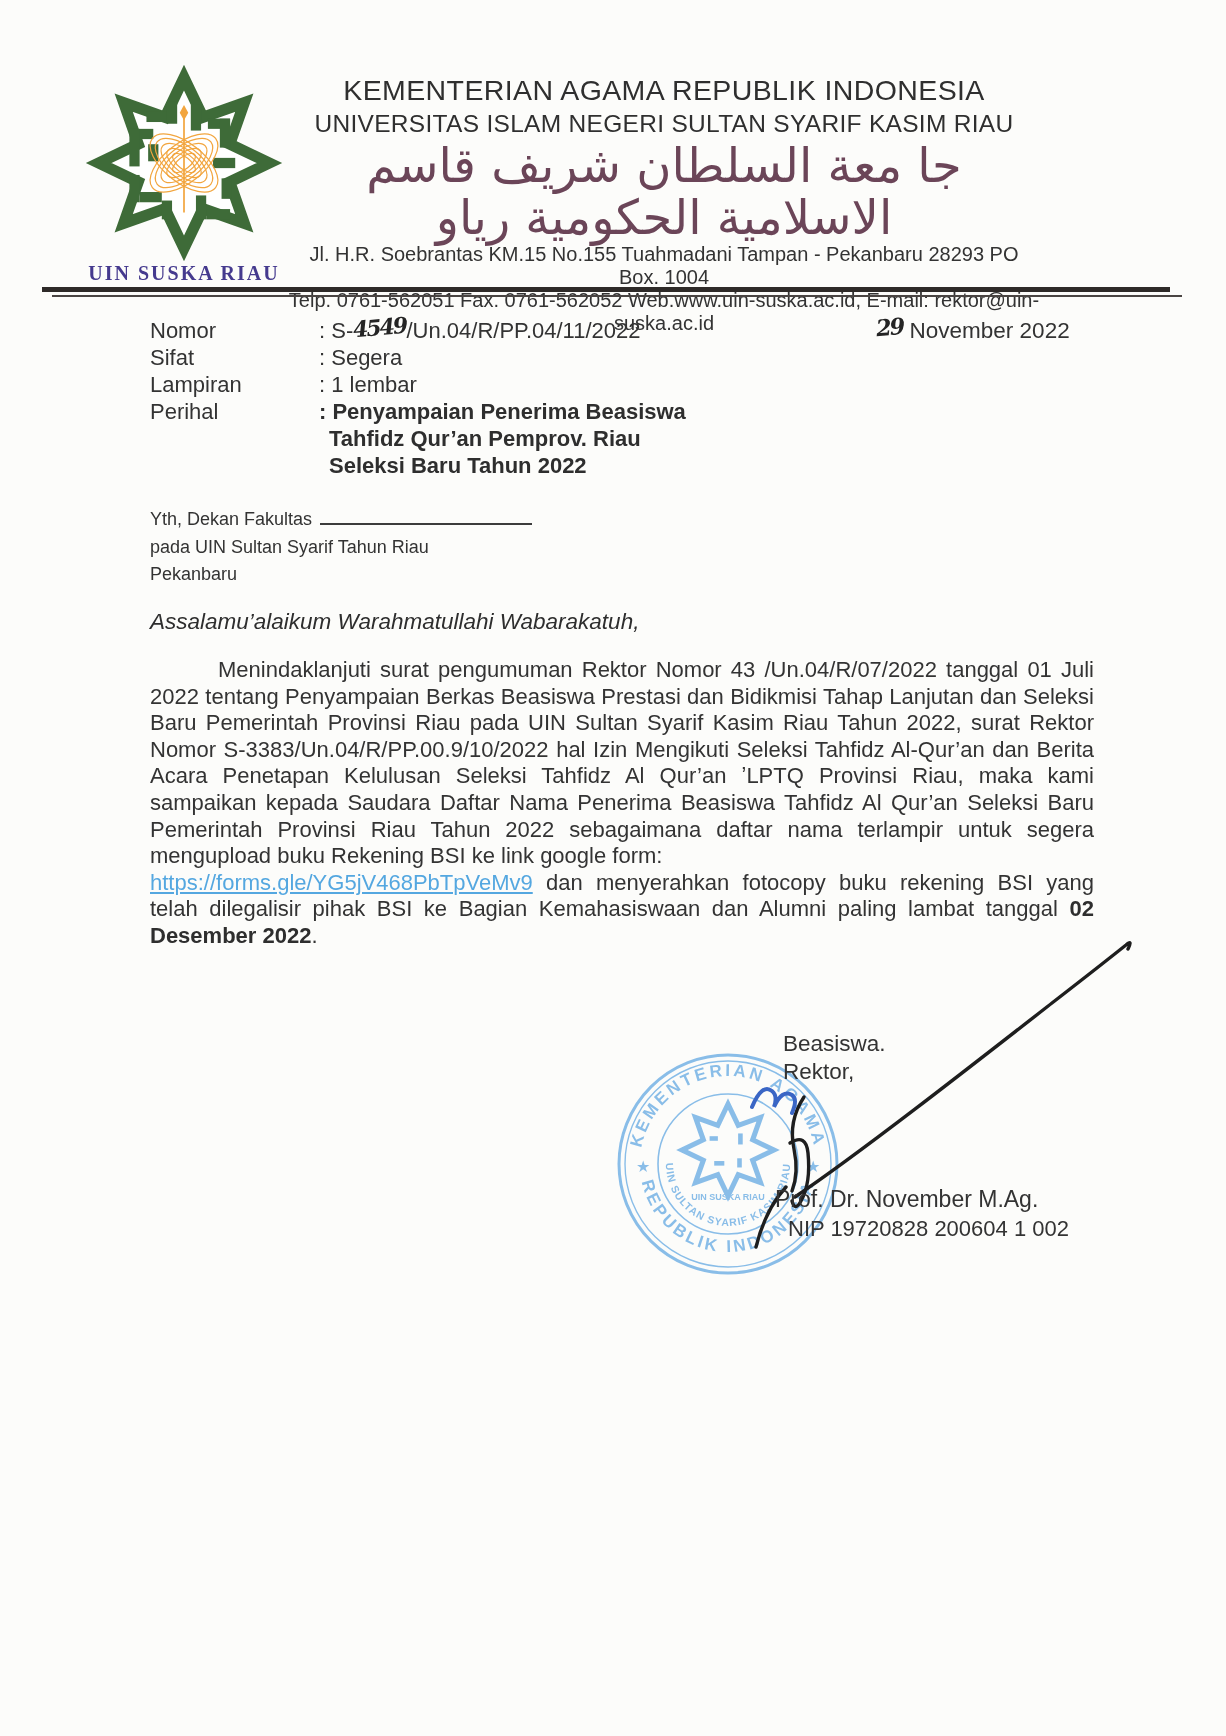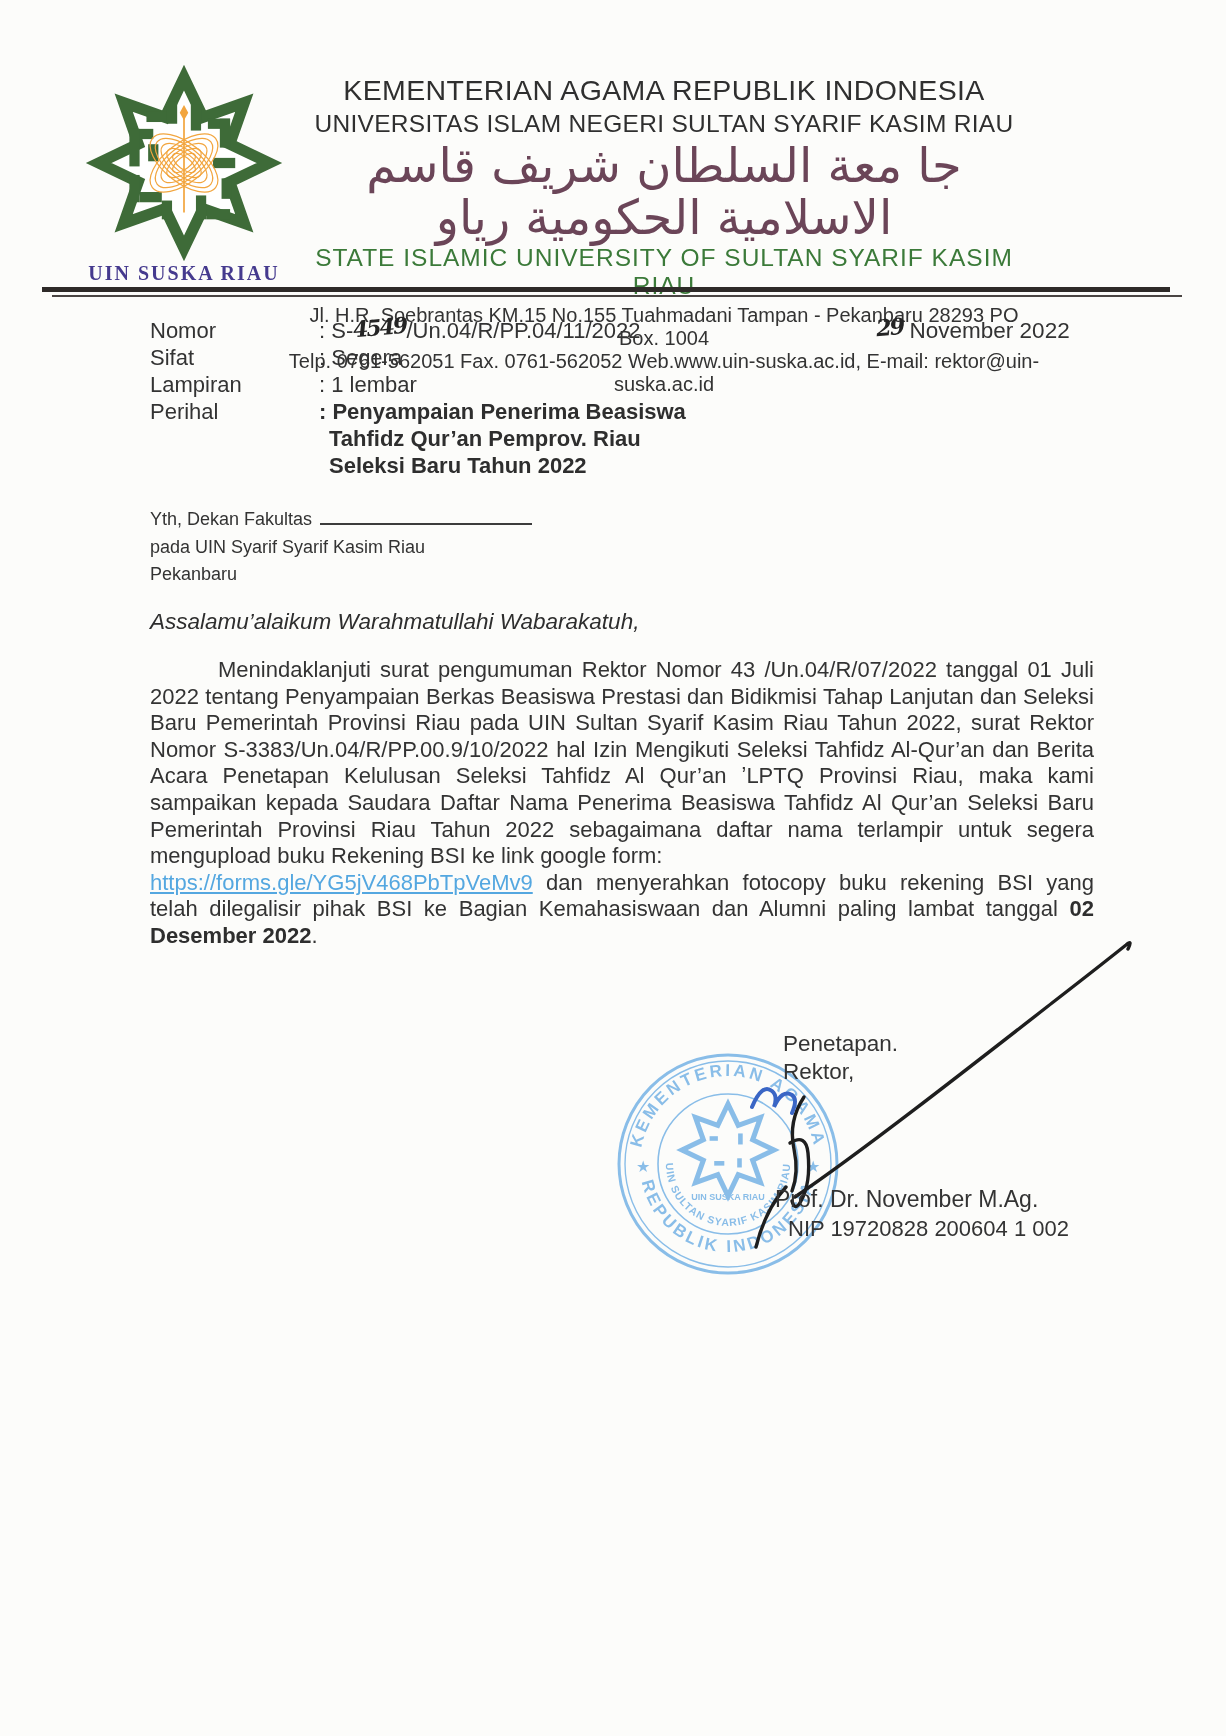--- a/index.html
+++ b/index.html
@@ -105,21 +105,20 @@
           <ellipse rx="47" ry="23"></ellipse>
       </g>
     </g>
   </svg>
   <div class="abs logo-caption">UIN SUSKA RIAU</div>
 
   <div class="abs lh-text">
     <p class="lh-ministry">KEMENTERIAN AGAMA REPUBLIK INDONESIA</p>
     <p class="lh-university">UNIVERSITAS ISLAM NEGERI SULTAN SYARIF KASIM RIAU</p>
     <p class="lh-arabic">جا معة السلطان شريف قاسم الاسلامية الحكومية رياو</p>
-    <p class="lh-english">STATE ISLAMIC UNIVERSITY OF SULTAN SYARIF KASIM RIAU</p>
     <p class="lh-address">Jl. H.R. Soebrantas KM.15 No.155 Tuahmadani Tampan - Pekanbaru 28293 PO Box. 1004</p>
     <p class="lh-contact">Telp. 0761-562051 Fax. 0761-562052 Web.www.uin-suska.ac.id, E-mail: rektor@uin-suska.ac.id</p>
   </div>
   <div class="abs rule-thick"></div>
   <div class="abs rule-thin"></div>
 
   <div class="abs meta">
     <div class="m-row">
       <div class="m-label">Nomor</div>
       <div class="m-value"><span class="seg-normal">: S-</span><span class="seg-handwritten">4549</span><span class="seg-normal">/Un.04/R/PP.04/11/2022</span></div>
@@ -142,30 +141,30 @@
     </div>
     <div class="m-row">
       <div class="m-label"></div>
       <div class="m-value bold pad-cont">Seleksi Baru Tahun 2022</div>
     </div>
   </div>
   <div class="abs date-line"><span class="seg-handwritten">29</span><span class="seg-normal"> November 2022</span></div>
 
   <div class="abs recipient">
     <div><span>Yth, Dekan Fakultas</span><span class="blank-line"></span></div>
-    <div>pada UIN Syarif Syarif Kasim Riau</div>
+    <div>pada UIN Sultan Syarif Tahun Riau</div>
     <div>Pekanbaru</div>
   </div>
 
   <div class="abs salutation">Assalamu’alaikum Warahmatullahi Wabarakatuh,</div>
   <div class="abs letter-body">
     <p class="body-para"><span class="seg-normal">Menindaklanjuti surat pengumuman Rektor Nomor 43 /Un.04/R/07/2022 tanggal 01 Juli 2022 tentang Penyampaian Berkas Beasiswa Prestasi dan Bidikmisi Tahap Lanjutan dan Seleksi Baru Pemerintah Provinsi Riau pada UIN Sultan Syarif Kasim Riau Tahun 2022, surat Rektor Nomor S-3383/Un.04/R/PP.00.9/10/2022 hal Izin Mengikuti Seleksi Tahfidz Al-Qur’an dan Berita Acara Penetapan Kelulusan Seleksi Tahfidz Al Qur’an ʼLPTQ Provinsi Riau, maka kami sampaikan kepada Saudara Daftar Nama Penerima Beasiswa Tahfidz Al Qur’an Seleksi Baru Pemerintah Provinsi Riau Tahun 2022 sebagaimana daftar nama terlampir untuk segera mengupload buku Rekening BSI ke link google form:</span><br><a class="seg-link" href="#">https://forms.gle/YG5jV468PbTpVeMv9</a><span class="seg-normal"> dan menyerahkan fotocopy buku rekening BSI yang telah dilegalisir pihak BSI ke Bagian Kemahasiswaan dan Alumni paling lambat tanggal </span><span class="seg-bold">02 Desember 2022</span><span class="seg-normal">.</span></p>
   </div>
 
-  <div class="abs wassalam">Penetapan.</div>
+  <div class="abs wassalam">Beasiswa.</div>
   <div class="abs rektor">Rektor,</div>
 
   <svg class="abs stamp-svg" viewBox="0 0 232 232">
     <defs>
       <path id="arcTop" d="M 28,116 A 88,88 0 0 1 204,116"></path>
       <path id="arcBottom" d="M 28,116 A 88,88 0 0 0 204,116"></path>
       <path id="arcInner" d="M 54,116 A 62,62 0 0 0 178,116"></path>
     </defs>
     <g stroke="#7ab5e6" fill="none">
       <circle cx="116" cy="116" r="109" stroke-width="3"></circle>

